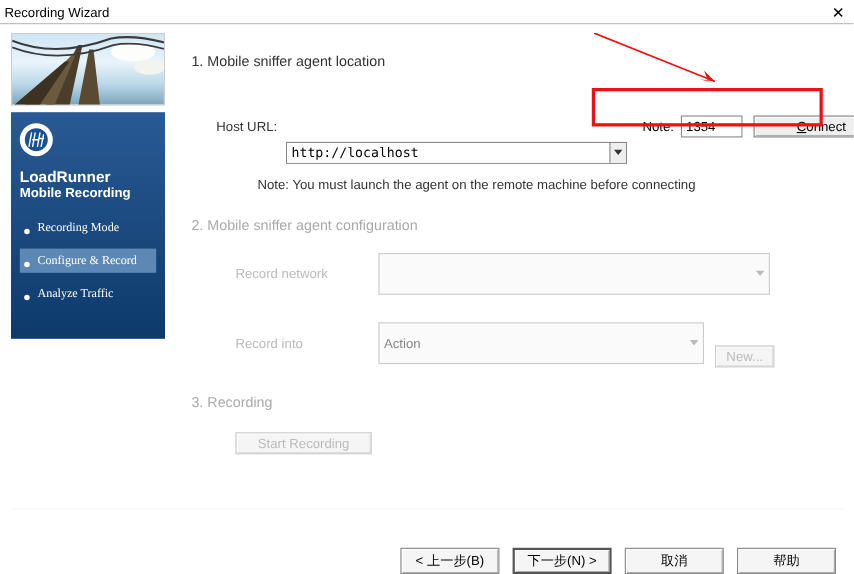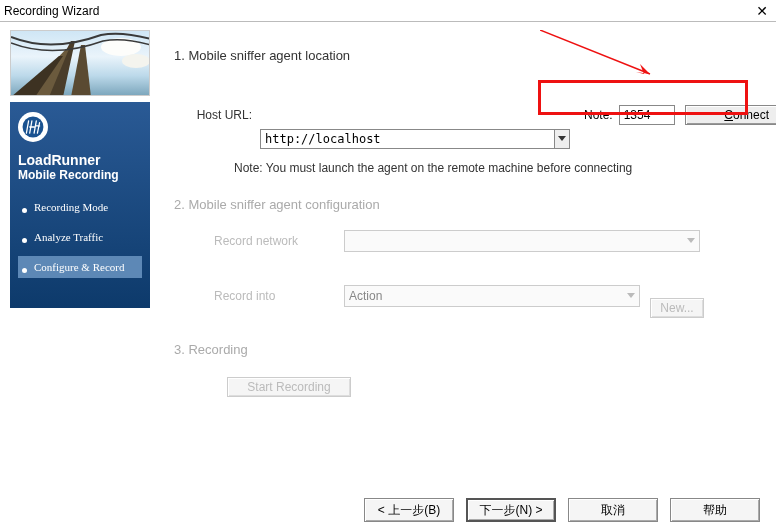--- a/index.html
+++ b/index.html
@@ -26,26 +26,26 @@
 .combo { position: relative; width: 310px; height: 20px; border: 1px solid #888; background: #fff; display: flex; align-items: center; margin-top: 48px; }
 .combo input { border: none; outline: none; width: 100%; height: 18px; font-family: monospace; font-size: 12px; padding: 0 4px; }
 .combo .drop { width: 16px; height: 18px; border-left: 1px solid #888; display: flex; align-items: center; justify-content: center; background: #eee; }
 .portlbl { margin-left: 14px; margin-right: 6px; font-size: 12px; }
 .portinput { width: 56px; height: 20px; border: 1px solid #888; padding: 0 4px; font-size: 12px; outline: none; }
 .connectwrap { margin-left: 10px; }
 .btn3d { display: inline-block; border: 1px solid #888; background: #eee; padding: 2px 0; width: 124px; text-align: center; font-size: 12px; cursor: pointer; box-shadow: inset 1px 1px 0 #fff, inset -1px -1px 0 #999; }
 .note { font-size: 12px; color: #333; margin: 8px 0 22px 60px; }
 .step2head, .step3head { font-size: 13px; color: #aaa; margin-bottom: 18px; }
 .disabled-lbl { color: #bbb; font-size: 12px; margin-left: 40px; width: 130px; }
-.disabled-combo { width: 356px; height: 22px; border: 1px solid #ccc; background: #fafafa; display: flex; align-items: center; justify-content: flex-end; }
+.disabled-combo { width: 356px; height: 38px; border: 1px solid #ccc; background: #fafafa; display: flex; align-items: center; justify-content: flex-end; }
 .disabled-combo .dd { width: 16px; height: 20px; display: flex; align-items: center; justify-content: center; color: #bbb; }
 .disabled-combo .txt { flex: 1; padding: 0 4px; color: #888; font-size: 12px; }
 .newbtn { margin-left: 10px; width: 54px; }
 .disabled-btn { color: #bbb; border-color: #ccc; box-shadow: inset 1px 1px 0 #fff, inset -1px -1px 0 #ddd; background: #f5f5f5; cursor: default; margin-top: 24px; }
-.startbtn { margin-left: 53px; margin-top: 2px; }
+.startbtn { margin-left: 40px; margin-top: 2px; }
 .divider { position: absolute; left: 10px; right: 10px; top: 462px; height: 1px; background: #ddd; border-top: 1px solid #fff; }
 .footer { position: absolute; right: 16px; bottom: 0; display: flex; gap: 12px; }
 .footer .fbtn { width: 90px; height: 24px; border: 1px solid #888; background: #f5f5f5; font-size: 12px; cursor: pointer; box-shadow: inset 1px 1px 0 #fff, inset -1px -1px 0 #aaa; }
 .footer .fbtn.default { border: 2px solid #555; }
 .redbox { position: absolute; border: 3px solid #e11; pointer-events: none; }
 .arrow { position: absolute; pointer-events: none; }
 </style>
 </head>
 <body>
 
@@ -74,27 +74,27 @@
             <circle cx="20" cy="20" r="19" fill="#1a5290"></circle>
             <path d="M12 9 L8 31 M18 9 L14 31 M14 20 L22 20 M26 9 L22 31 M32 12 L28 31 M26 18 L32 18" stroke="#fff" stroke-width="2.3" fill="none" stroke-linecap="round"></path>
           </svg>
       </div>
       <div class="prod1">LoadRunner</div>
       <div class="prod2">Mobile Recording</div>
       <div class="navitem">
         <span class="dot"></span>
         <span>Recording Mode</span>
       </div>
+      <div class="navitem active">
+        <span class="dot"></span>
+        <span>Configure &amp; Record</span>
+      </div>
       <div class="navitem">
         <span class="dot"></span>
         <span>Analyze Traffic</span>
-      </div>
-      <div class="navitem active">
-        <span class="dot"></span>
-        <span>Configure &amp; Record</span>
       </div>
     </div>
   </div>
 
   <div class="content">
     <div class="step1head">1.   Mobile sniffer agent location</div>
 
     <div class="row">
       <div class="lbl-host">Host URL:</div>
       <div class="combo">

